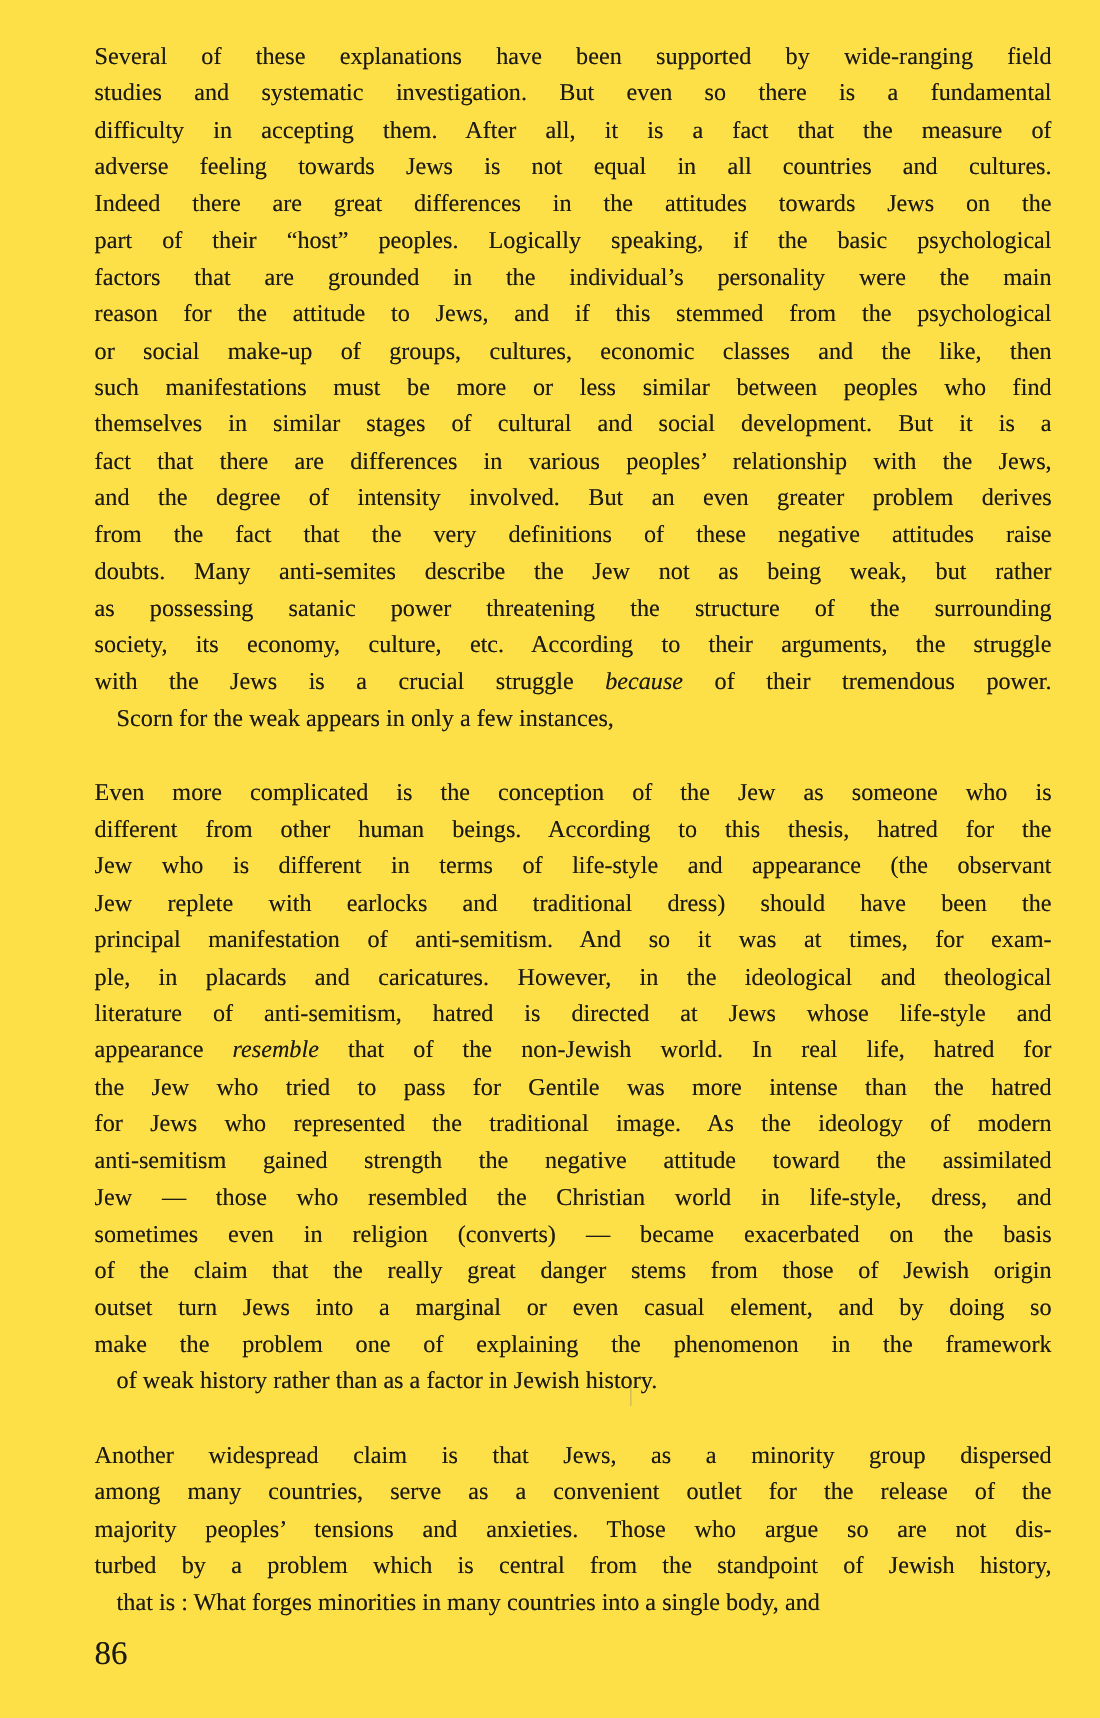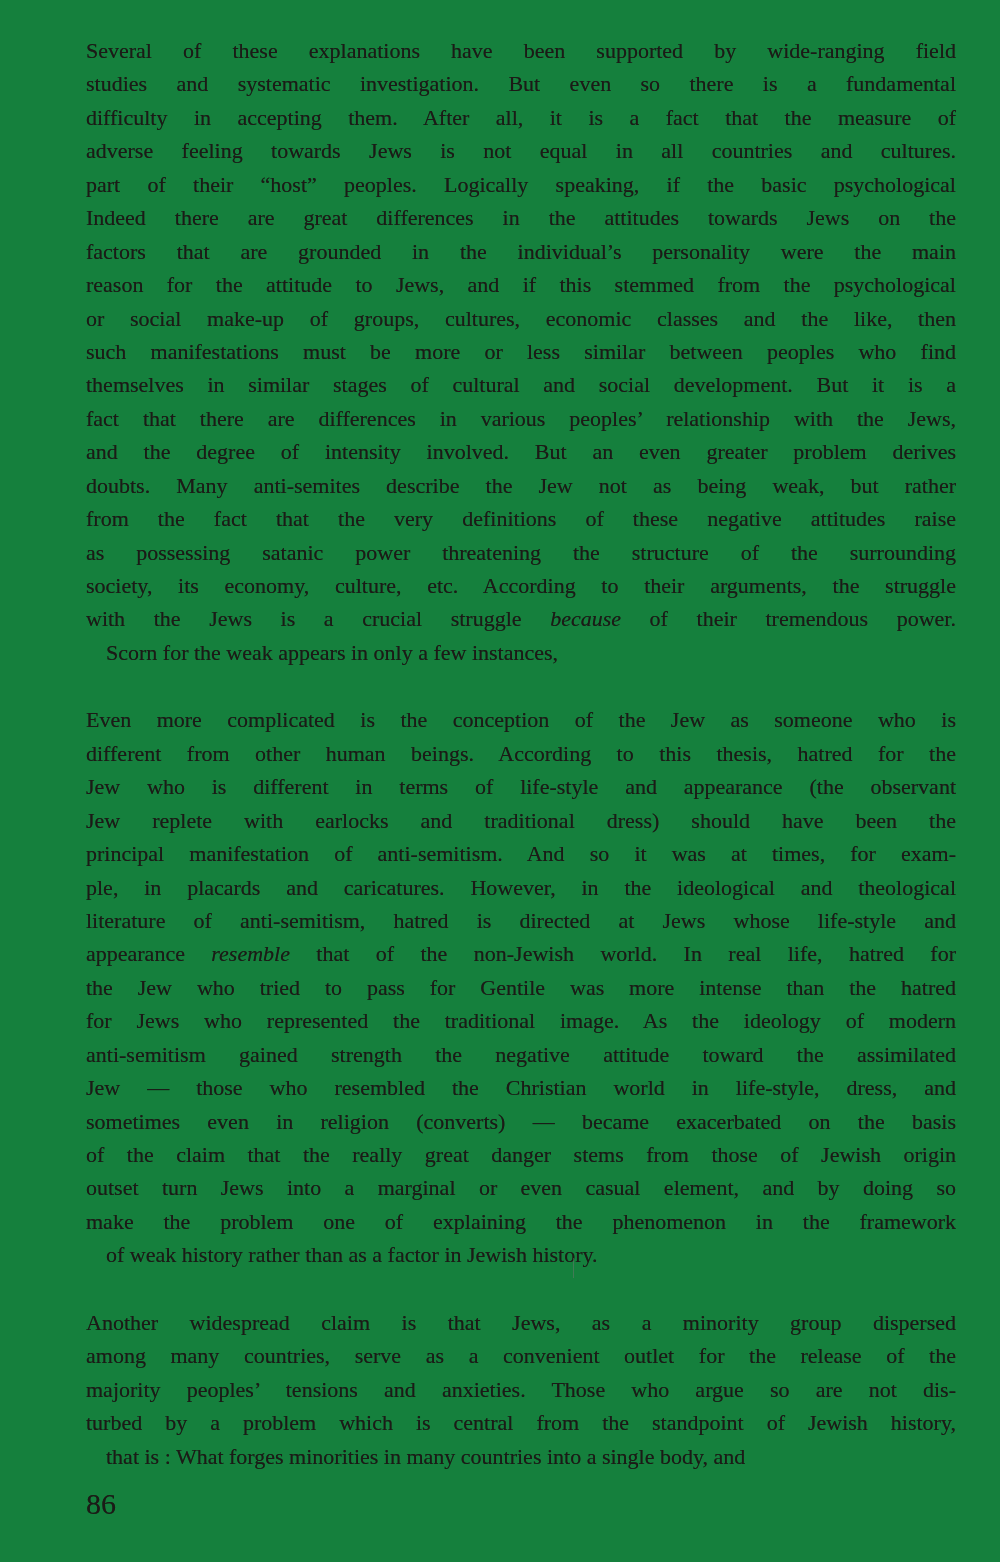--- a/index.html
+++ b/index.html
@@ -6,21 +6,21 @@
     margin: 0;
     padding: 0;
     width: 1000px;
     height: 1562px;
     overflow: hidden;
     background: #fcfcfa;
   }
   .page {
     position: absolute;
     inset: 0;
-    background: #15803d;
+    background: #fde047;
   }
   .textblock {
     position: absolute;
     left: 86px;
     top: 34px;
     width: 870px;
     color: #1c1a17;
     font-family: "Liberation Serif", serif;
     font-size: 22px;
     text-shadow: 0 0 0.5px rgba(20,18,15,0.55);
@@ -62,31 +62,31 @@
 </head>
 <body>
 
 <div class="page">
   <div class="textblock">
       <div class="para">
         <div class="line">Several of these explanations have been supported by wide-ranging field</div>
         <div class="line">studies and systematic investigation. But even so there is a fundamental</div>
         <div class="line">difficulty in accepting them. After all, it is a fact that the measure of</div>
         <div class="line">adverse feeling towards Jews is not equal in all countries and cultures.</div>
+        <div class="line">Indeed there are great differences in the attitudes towards Jews on the</div>
         <div class="line">part of their “host” peoples. Logically speaking, if the basic psychological</div>
-        <div class="line">Indeed there are great differences in the attitudes towards Jews on the</div>
         <div class="line">factors that are grounded in the individual’s personality were the main</div>
         <div class="line">reason for the attitude to Jews, and if this stemmed from the psychological</div>
         <div class="line">or social make-up of groups, cultures, economic classes and the like, then</div>
         <div class="line">such manifestations must be more or less similar between peoples who find</div>
         <div class="line">themselves in similar stages of cultural and social development. But it is a</div>
         <div class="line">fact that there are differences in various peoples’ relationship with the Jews,</div>
         <div class="line">and the degree of intensity involved. But an even greater problem derives</div>
+        <div class="line">from the fact that the very definitions of these negative attitudes raise</div>
         <div class="line">doubts. Many anti-semites describe the Jew not as being weak, but rather</div>
-        <div class="line">from the fact that the very definitions of these negative attitudes raise</div>
         <div class="line">as possessing satanic power threatening the structure of the surrounding</div>
         <div class="line">society, its economy, culture, etc. According to their arguments, the struggle</div>
         <div class="line"><span>with the Jews is a crucial struggle </span><i>because</i><span> of their tremendous power.</span></div>
         <div class="line para-end">Scorn for the weak appears in only a few instances,</div>
       </div>
       <div class="para">
         <div class="line">Even more complicated is the conception of the Jew as someone who is</div>
         <div class="line">different from other human beings. According to this thesis, hatred for the</div>
         <div class="line">Jew who is different in terms of life-style and appearance (the observant</div>
         <div class="line">Jew replete with earlocks and traditional dress) should have been the</div>

